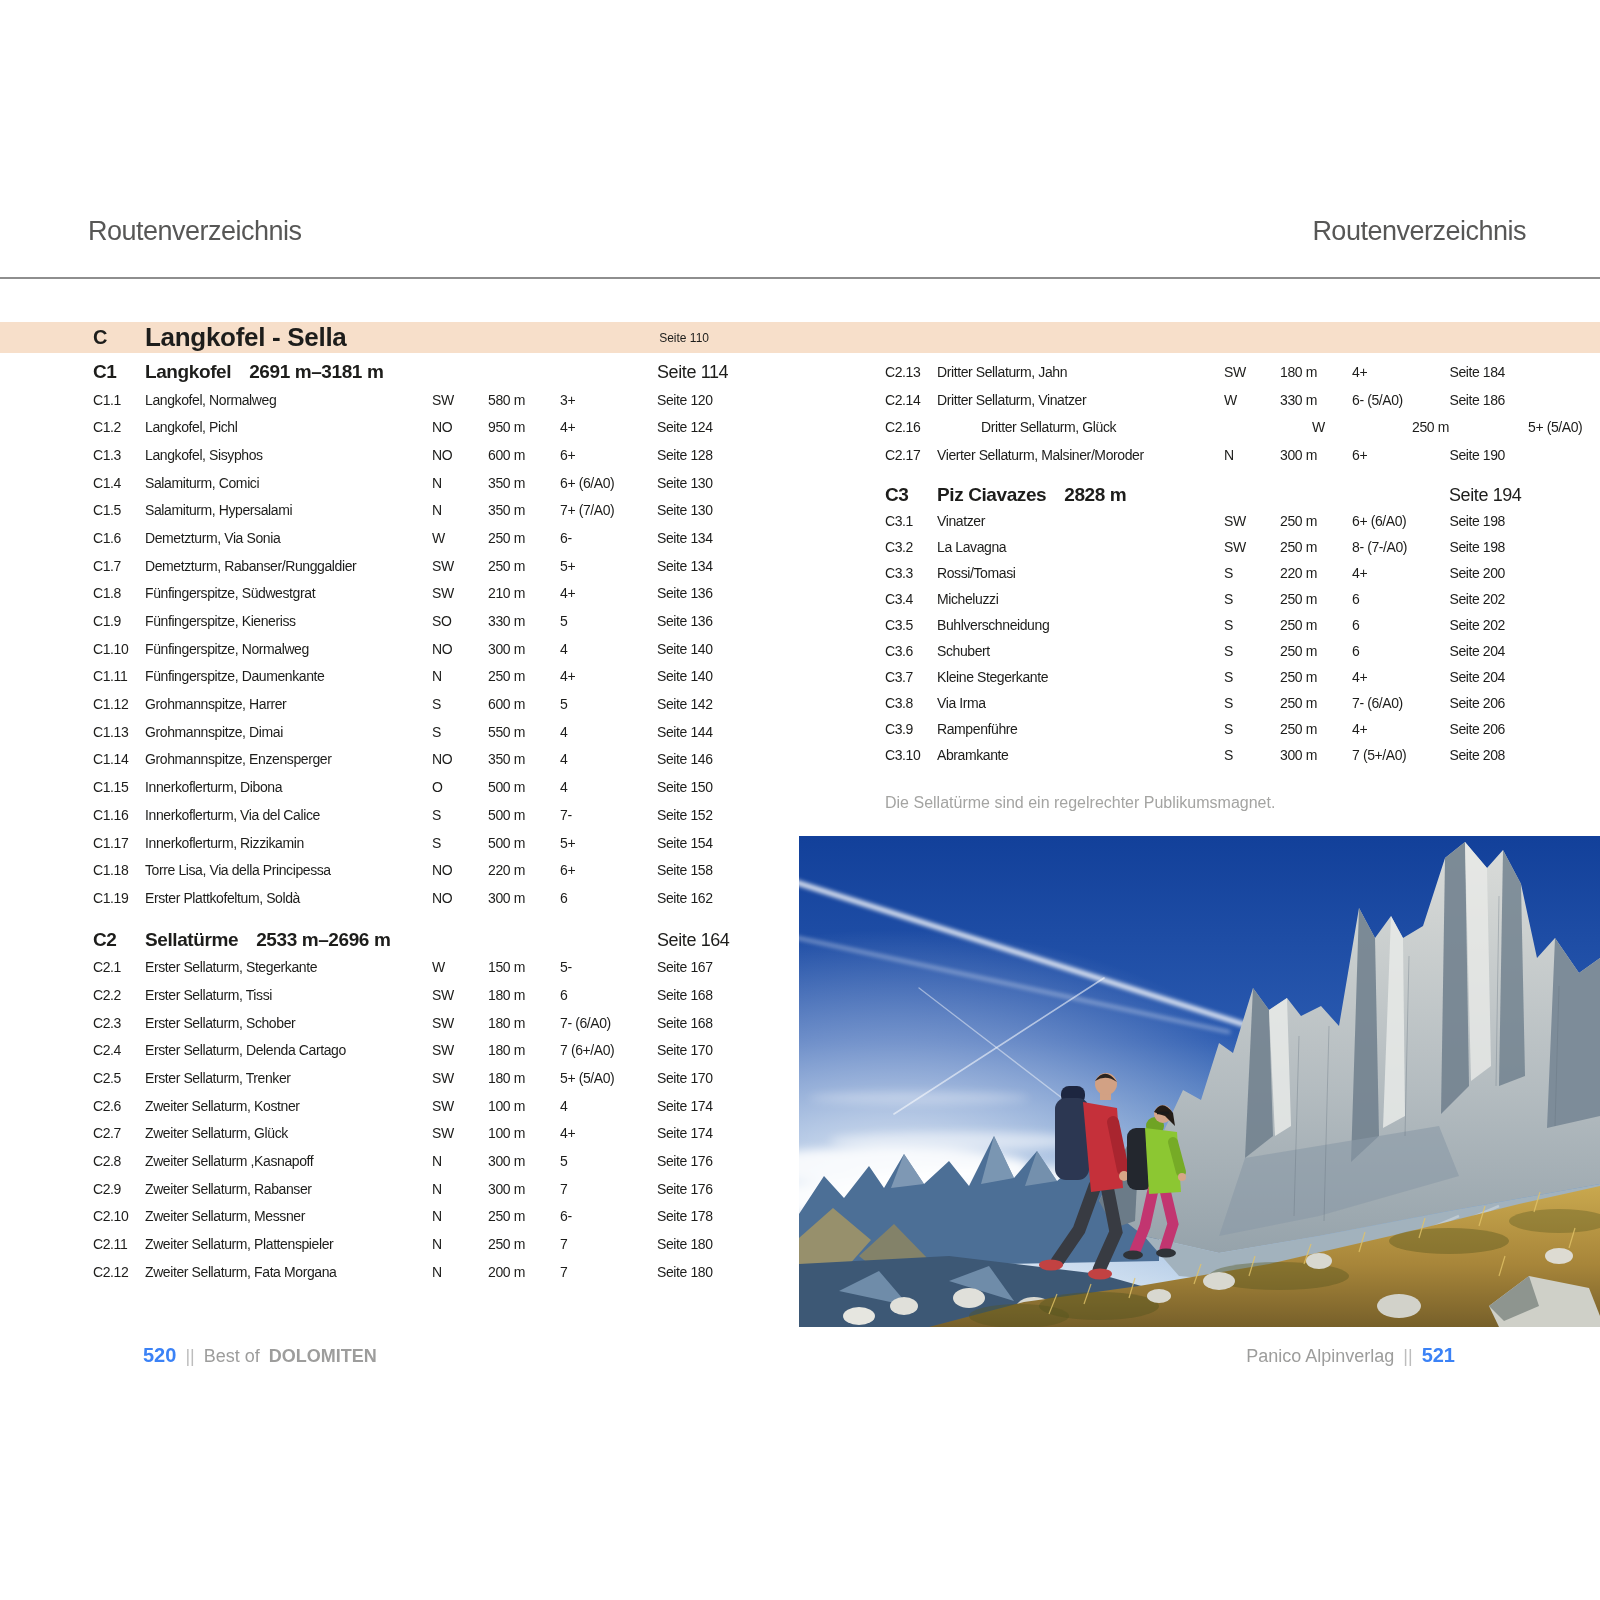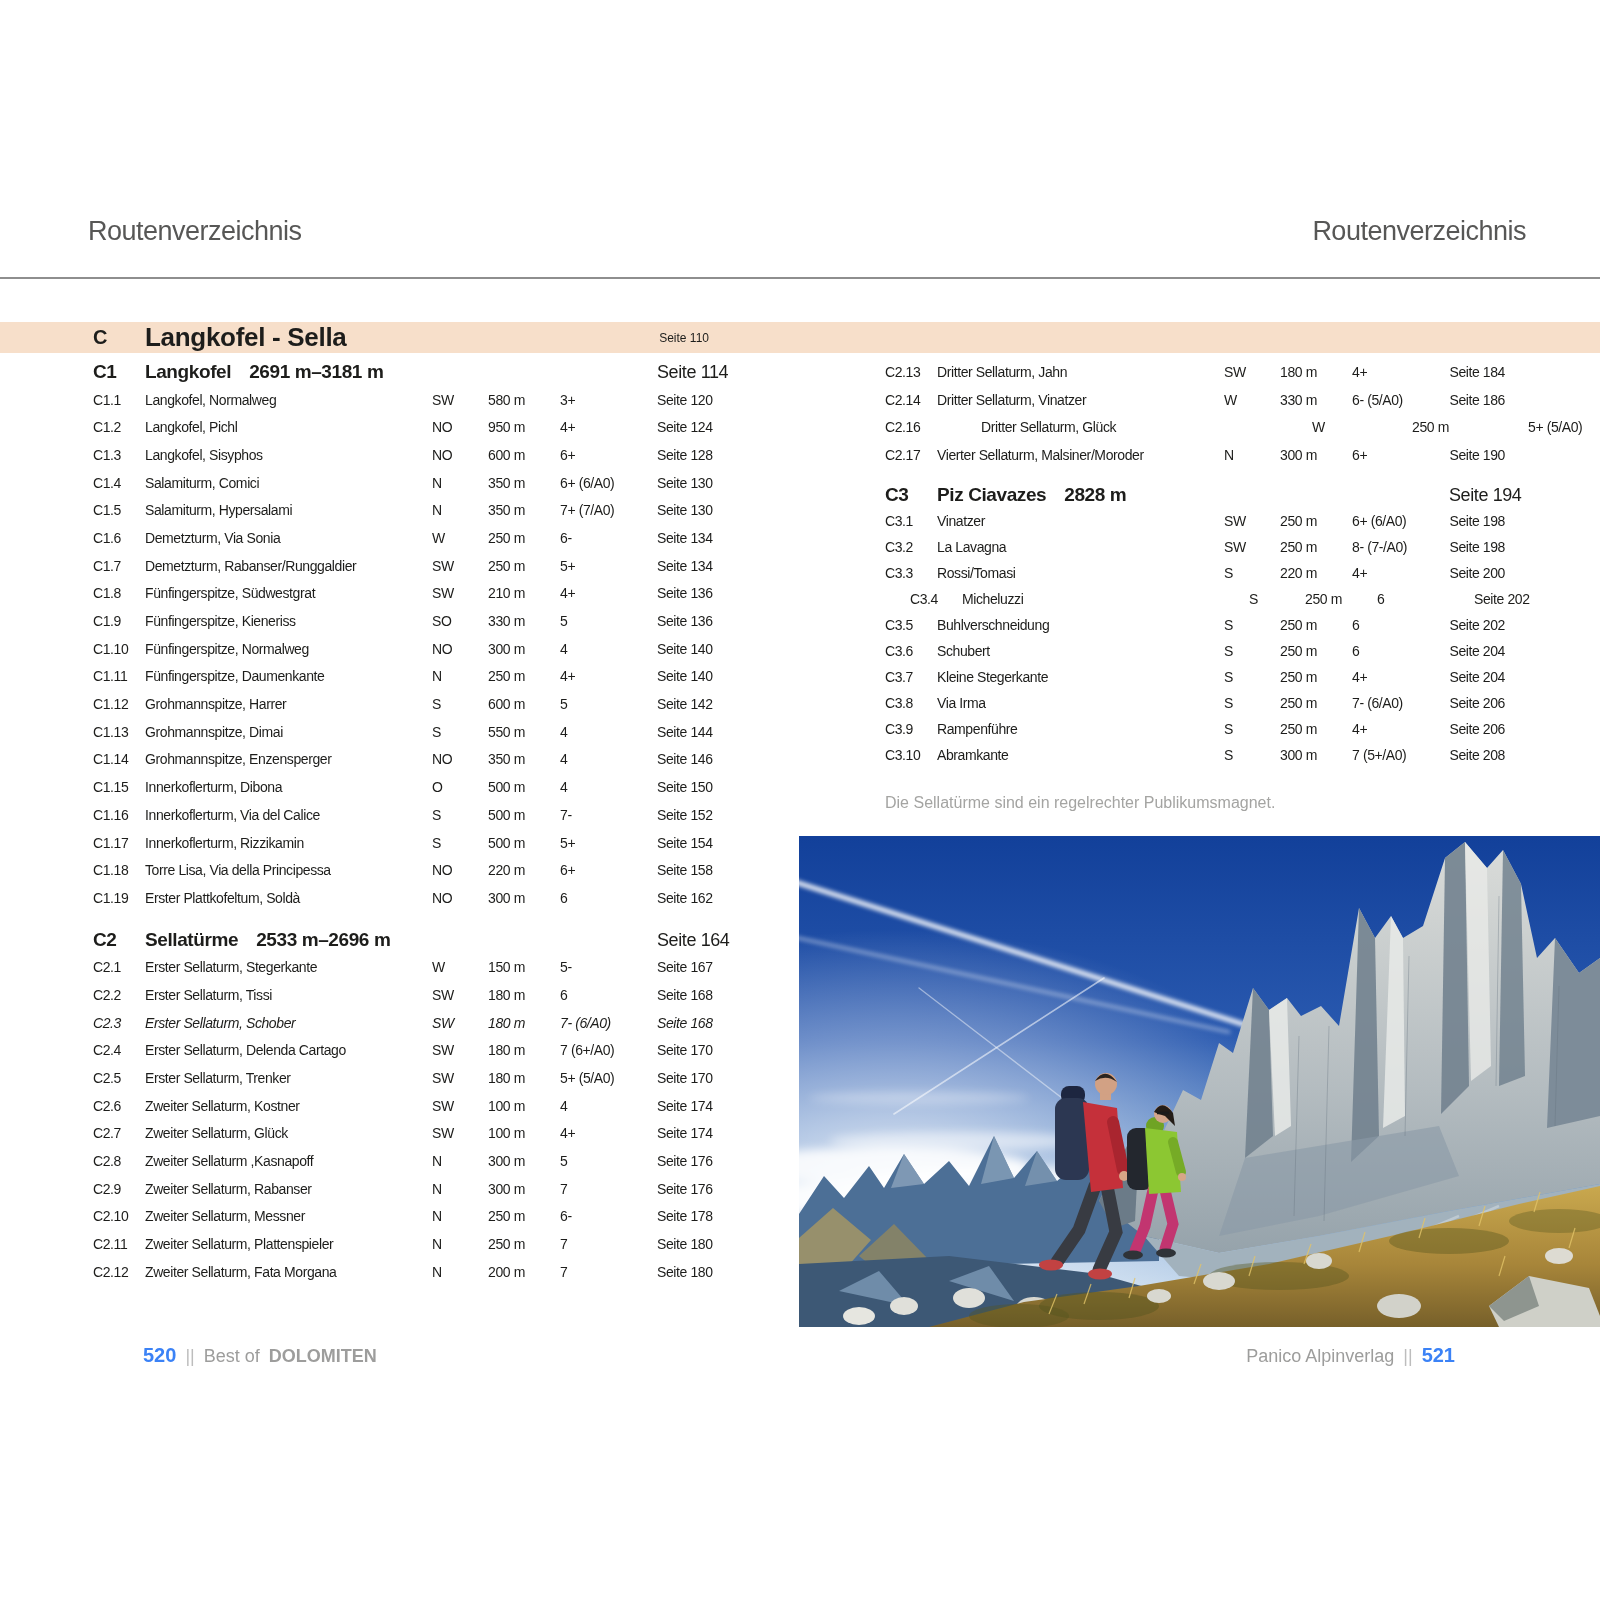--- a/index.html
+++ b/index.html
@@ -224,21 +224,21 @@
         <span class="c-page">Seite 167</span>
       </div>
       <div class="rt-row" style="height: 27.7px;">
         <span class="c-id">C2.2</span>
         <span class="c-name">Erster Sellaturm, Tissi</span>
         <span class="c-dir">SW</span>
         <span class="c-len">180 m</span>
         <span class="c-grade">6</span>
         <span class="c-page">Seite 168</span>
       </div>
-      <div class="rt-row" style="height: 27.7px; font-style: italic;">
+      <div class="rt-row" style="height: 27.7px;">
         <span class="c-id">C2.3</span>
         <span class="c-name">Erster Sellaturm, Schober</span>
         <span class="c-dir">SW</span>
         <span class="c-len">180 m</span>
         <span class="c-grade">7- (6/A0)</span>
         <span class="c-page">Seite 168</span>
       </div>
       <div class="rt-row" style="height: 27.7px;">
         <span class="c-id">C2.4</span>
         <span class="c-name">Erster Sellaturm, Delenda Cartago</span>
@@ -368,21 +368,21 @@
         <span class="c-page">Seite 198</span>
       </div>
       <div class="rt-row" style="height: 26px;">
         <span class="c-id">C3.3</span>
         <span class="c-name">Rossi/Tomasi</span>
         <span class="c-dir">S</span>
         <span class="c-len">220 m</span>
         <span class="c-grade">4+</span>
         <span class="c-page">Seite 200</span>
       </div>
-      <div class="rt-row" style="height: 26px; margin-left: 25px;">
+      <div class="rt-row" style="height: 26px;">
         <span class="c-id">C3.4</span>
         <span class="c-name">Micheluzzi</span>
         <span class="c-dir">S</span>
         <span class="c-len">250 m</span>
         <span class="c-grade">6</span>
         <span class="c-page">Seite 202</span>
       </div>
       <div class="rt-row" style="height: 26px;">
         <span class="c-id">C3.5</span>
         <span class="c-name">Buhlverschneidung</span>

